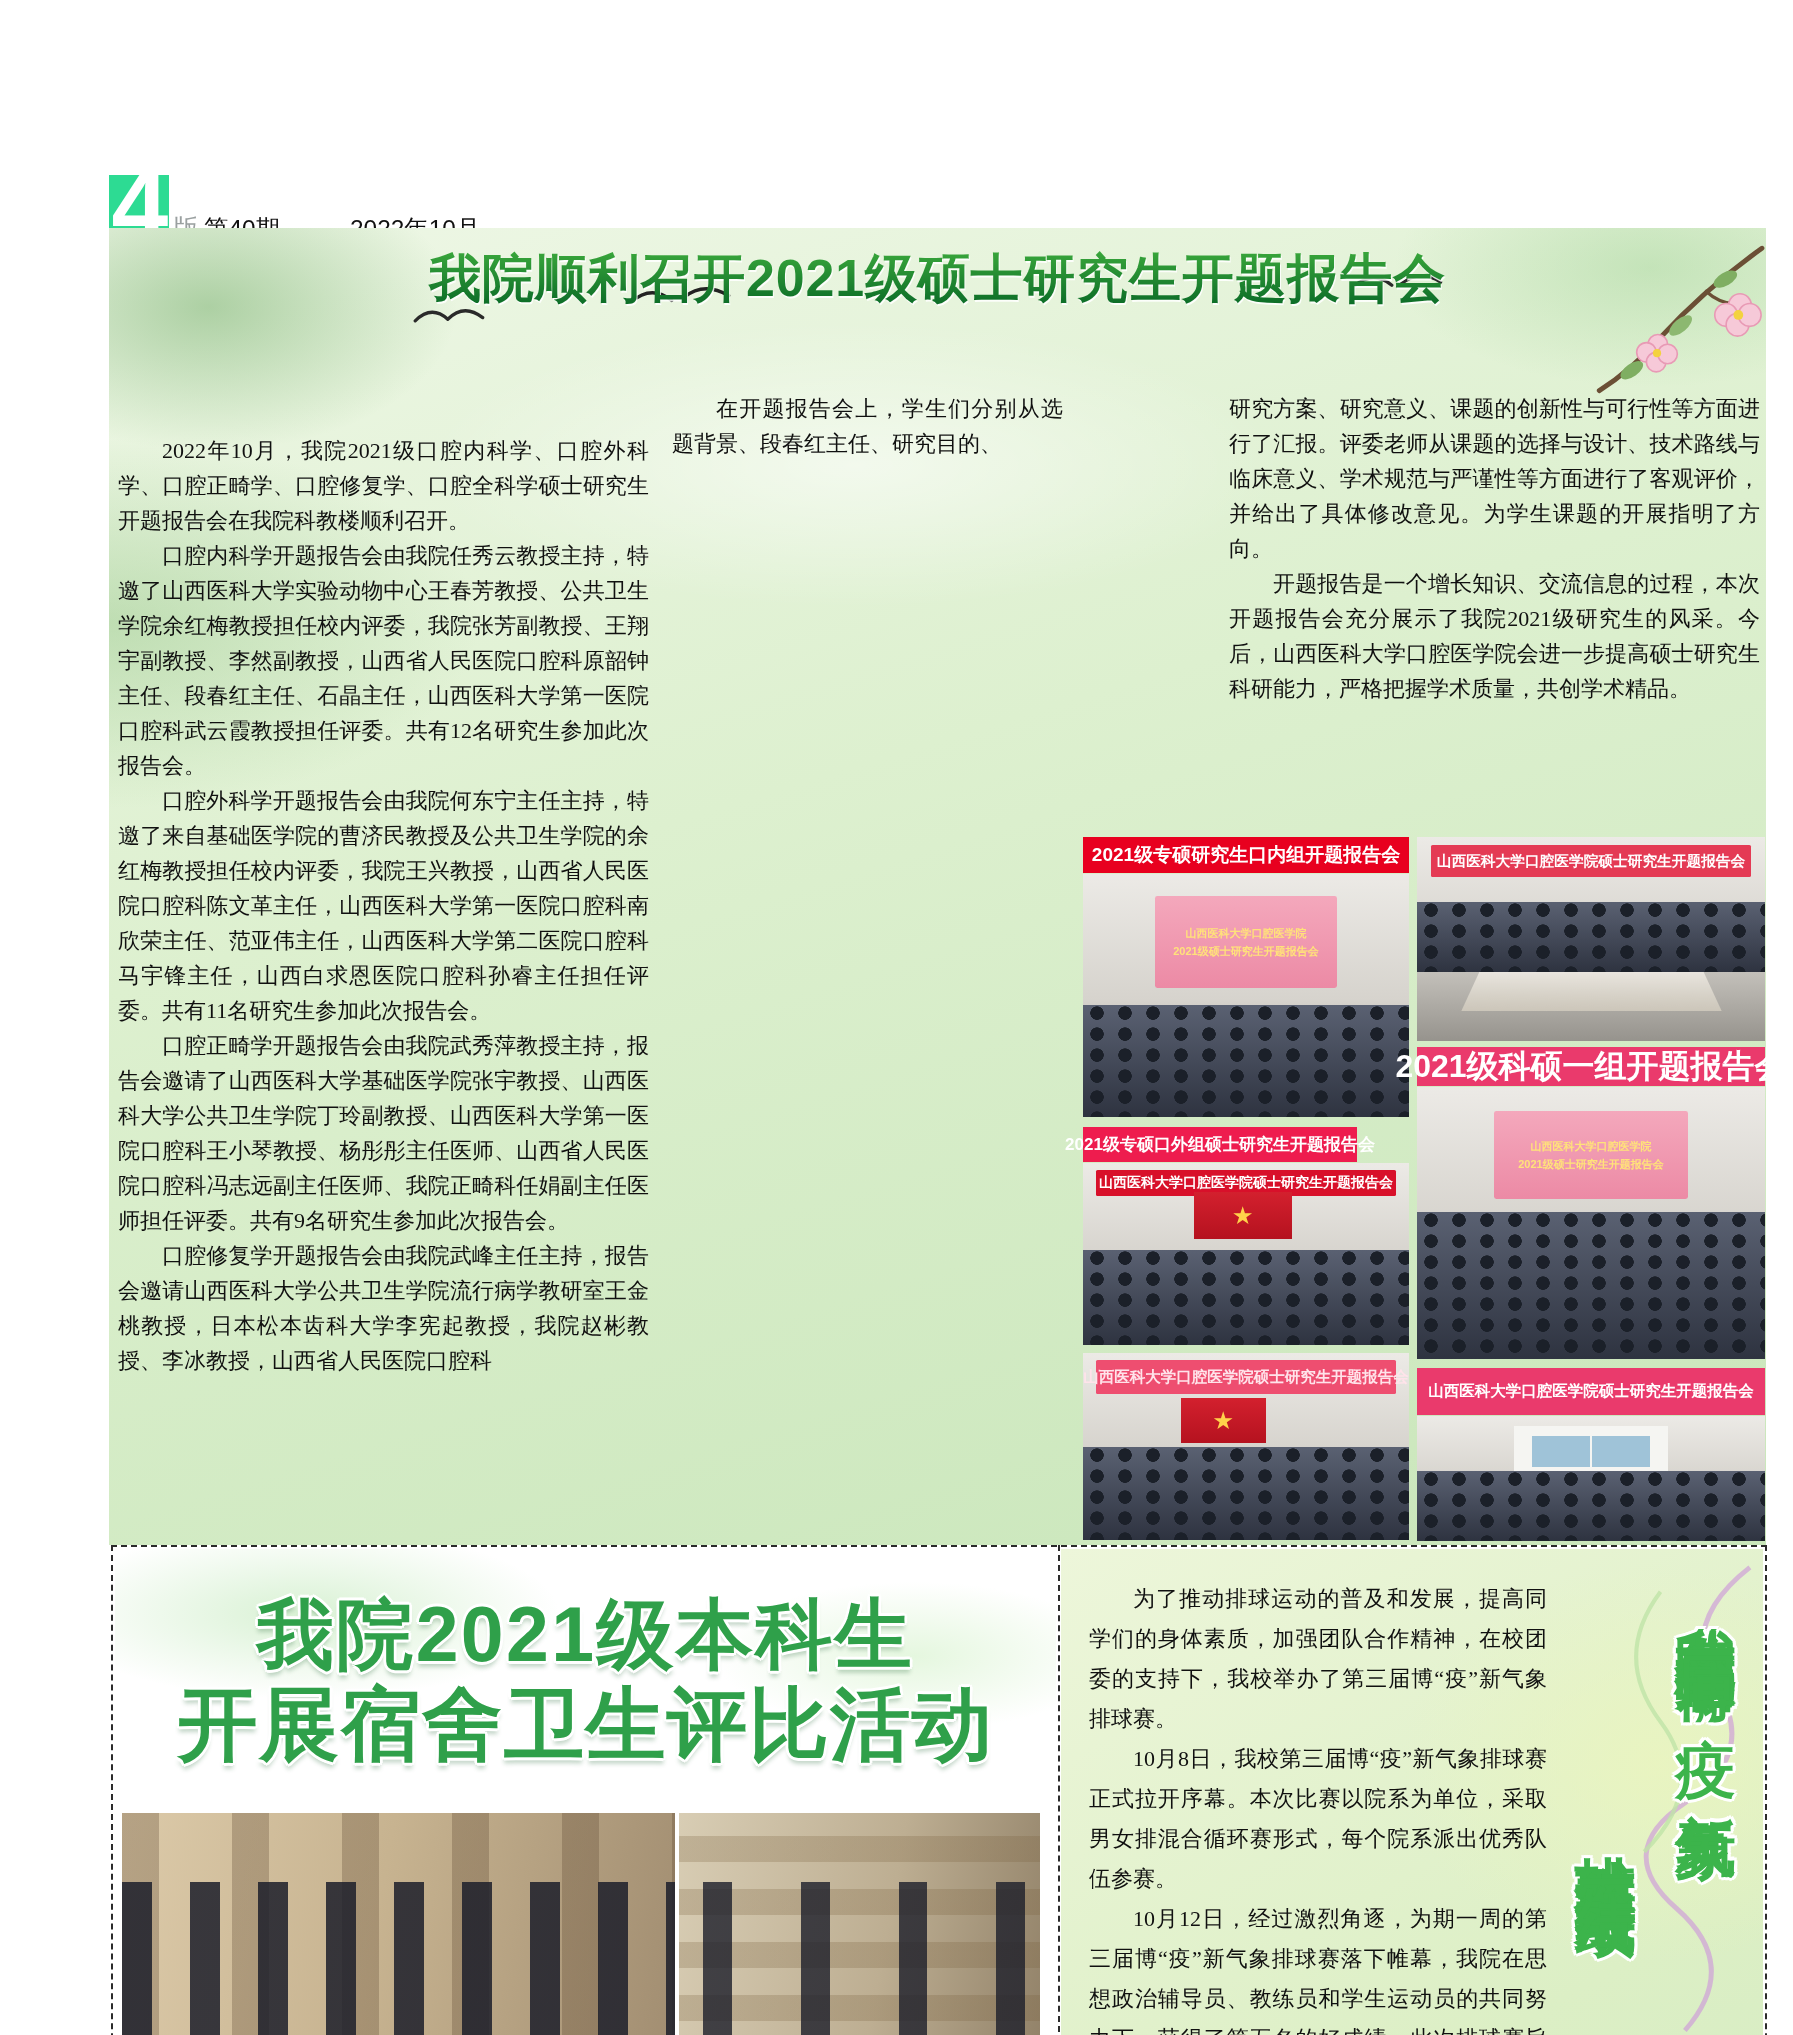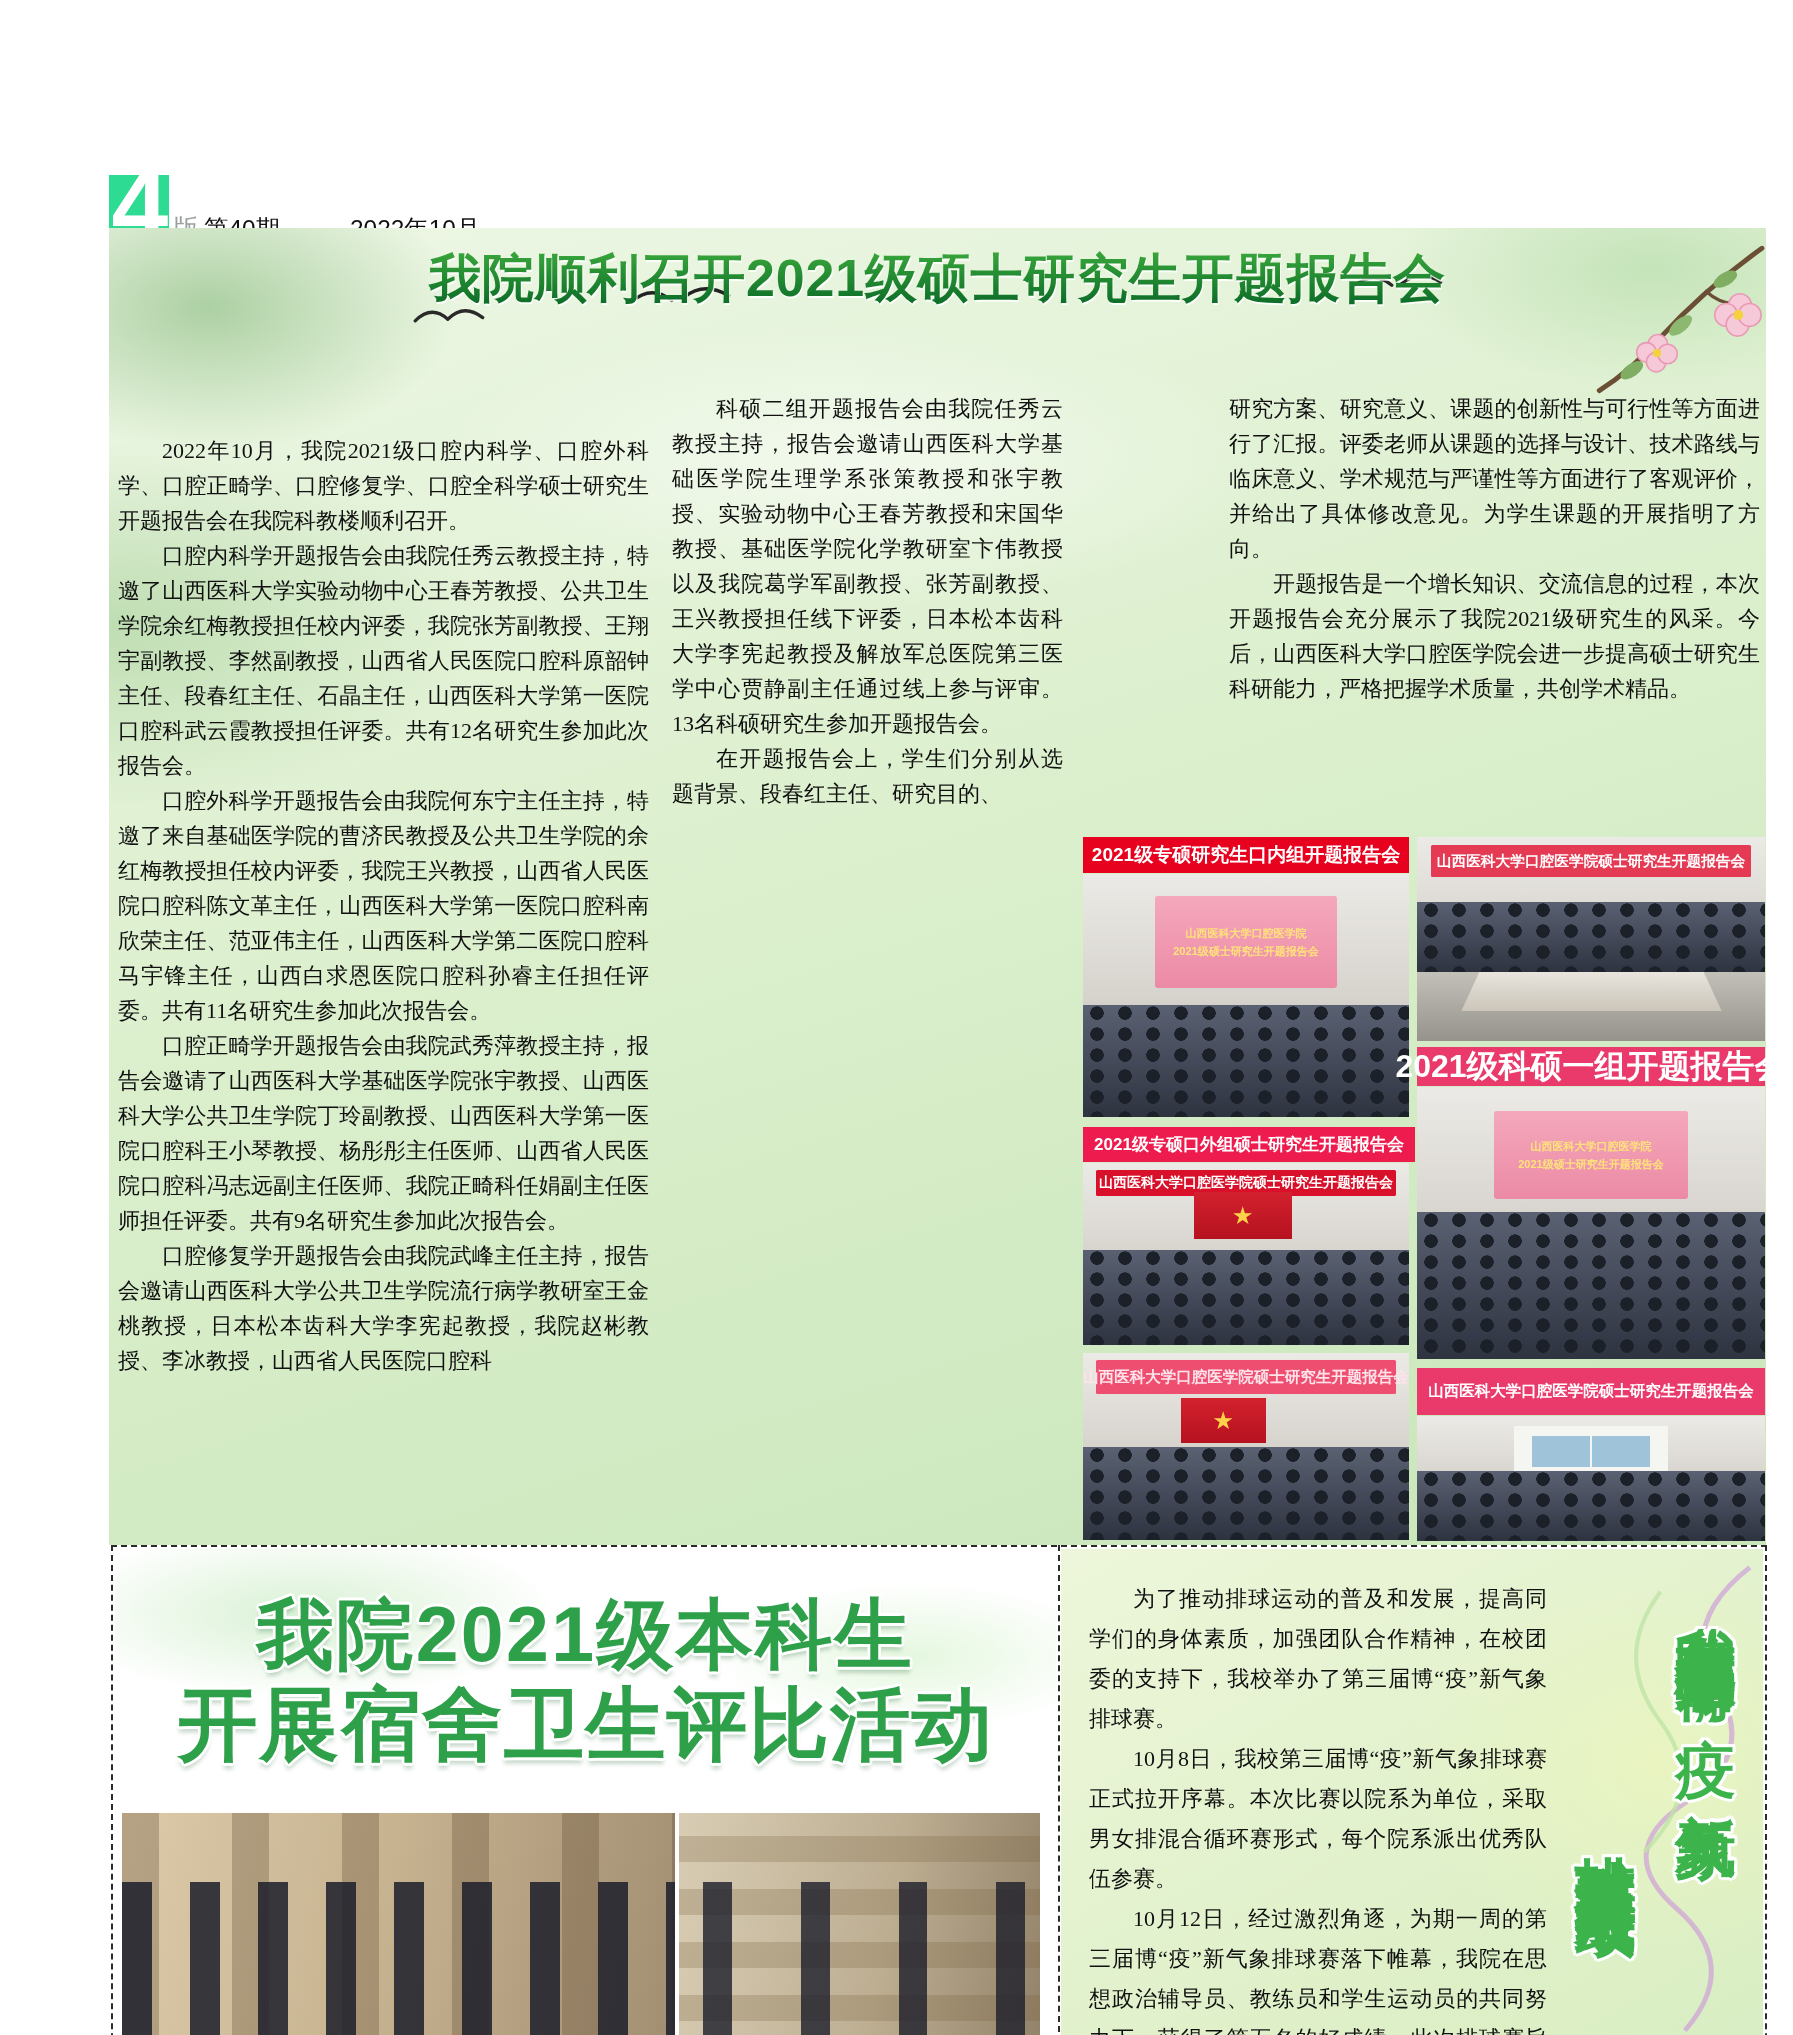--- a/index.html
+++ b/index.html
@@ -134,40 +134,39 @@
 <div class="abs col c1">
   <p>2022年10月，我院2021级口腔内科学、口腔外科学、口腔正畸学、口腔修复学、口腔全科学硕士研究生开题报告会在我院科教楼顺利召开。</p>
   <p>口腔内科学开题报告会由我院任秀云教授主持，特邀了山西医科大学实验动物中心王春芳教授、公共卫生学院余红梅教授担任校内评委，我院张芳副教授、王翔宇副教授、李然副教授，山西省人民医院口腔科原韶钟主任、段春红主任、石晶主任，山西医科大学第一医院口腔科武云霞教授担任评委。共有12名研究生参加此次报告会。</p>
   <p>口腔外科学开题报告会由我院何东宁主任主持，特邀了来自基础医学院的曹济民教授及公共卫生学院的余红梅教授担任校内评委，我院王兴教授，山西省人民医院口腔科陈文革主任，山西医科大学第一医院口腔科南欣荣主任、范亚伟主任，山西医科大学第二医院口腔科马宇锋主任，山西白求恩医院口腔科孙睿主任担任评委。共有11名研究生参加此次报告会。</p>
   <p>口腔正畸学开题报告会由我院武秀萍教授主持，报告会邀请了山西医科大学基础医学院张宇教授、山西医科大学公共卫生学院丁玲副教授、山西医科大学第一医院口腔科王小琴教授、杨彤彤主任医师、山西省人民医院口腔科冯志远副主任医师、我院正畸科任娟副主任医师担任评委。共有9名研究生参加此次报告会。</p>
   <p>口腔修复学开题报告会由我院武峰主任主持，报告会邀请山西医科大学公共卫生学院流行病学教研室王金桃教授，日本松本齿科大学李宪起教授，我院赵彬教授、李冰教授，山西省人民医院口腔科</p>
 </div>
 
 <div class="abs col c2">
   <div class="c2b">
-    <p>科硕二组开题报告会由我院任秀云教授主持，报告会邀请山西医科大学基础医学院生理学系张策教授和张宇教授、实验动物中心王春芳教授和宋国华教授、基础医学院化学教研室卞伟教授以及我院葛学军副教授、张芳副教授、王兴教授担任线下评委，日本松本齿科大学李宪起教授及解放军总医院第三医学中心贾静副主任通过线上参与评审。13名科硕研究生参加开题报告会。</p>
     <p>在开题报告会上，学生们分别从选题背景、段春红主任、研究目的、</p>
   </div>
 </div>
 
 <div class="abs col c3">
   <p class="cont">研究方案、研究意义、课题的创新性与可行性等方面进行了汇报。评委老师从课题的选择与设计、技术路线与临床意义、学术规范与严谨性等方面进行了客观评价，并给出了具体修改意见。为学生课题的开展指明了方向。</p>
   <p>开题报告是一个增长知识、交流信息的过程，本次开题报告会充分展示了我院2021级研究生的风采。今后，山西医科大学口腔医学院会进一步提高硕士研究生科研能力，严格把握学术质量，共创学术精品。</p>
 </div>
 
 <div class="abs capbar" style="left:1083px;top:837px;width:326px;height:36px;background:#e8001f;font-size:19px;">2021级专硕研究生口内组开题报告会</div>
 <div class="abs ph" style="left:1083px;top:874px;width:326px;height:243px;">
   <div class="slide">
     <div>山西医科大学口腔医学院</div>
     <div>2021级硕士研究生开题报告会</div>
   </div>
   <div class="ppl"></div>
 </div>
 
-<div class="abs capbar" style="left:1083px;top:1127px;width:332px;height:35px;background:#ee1c4e;font-size:17px;">2021级专硕口外组硕士研究生开题报告会</div>
+<div class="abs capbar" style="left:1083px;top:1127px;width:274px;height:35px;background:#ee1c4e;font-size:17px;">2021级专硕口外组硕士研究生开题报告会</div>
 <div class="abs ph" style="left:1083px;top:1163px;width:326px;height:182px;">
   <div class="inbanner" style="height:26px;background:#d8102a;font-size:14px;">山西医科大学口腔医学院硕士研究生开题报告会</div>
   <div class="flag">
       <span>★</span>
     </div>
   <div class="ppl" style="height:52%;"></div>
 </div>
 
 <div class="abs ph" style="left:1083px;top:1353px;width:326px;height:187px;">
   <div class="inbanner" style="height:34px;background:#ee4e70;font-size:15.5px;color:#ffe3ea;">山西医科大学口腔医学院硕士研究生开题报告会</div>

